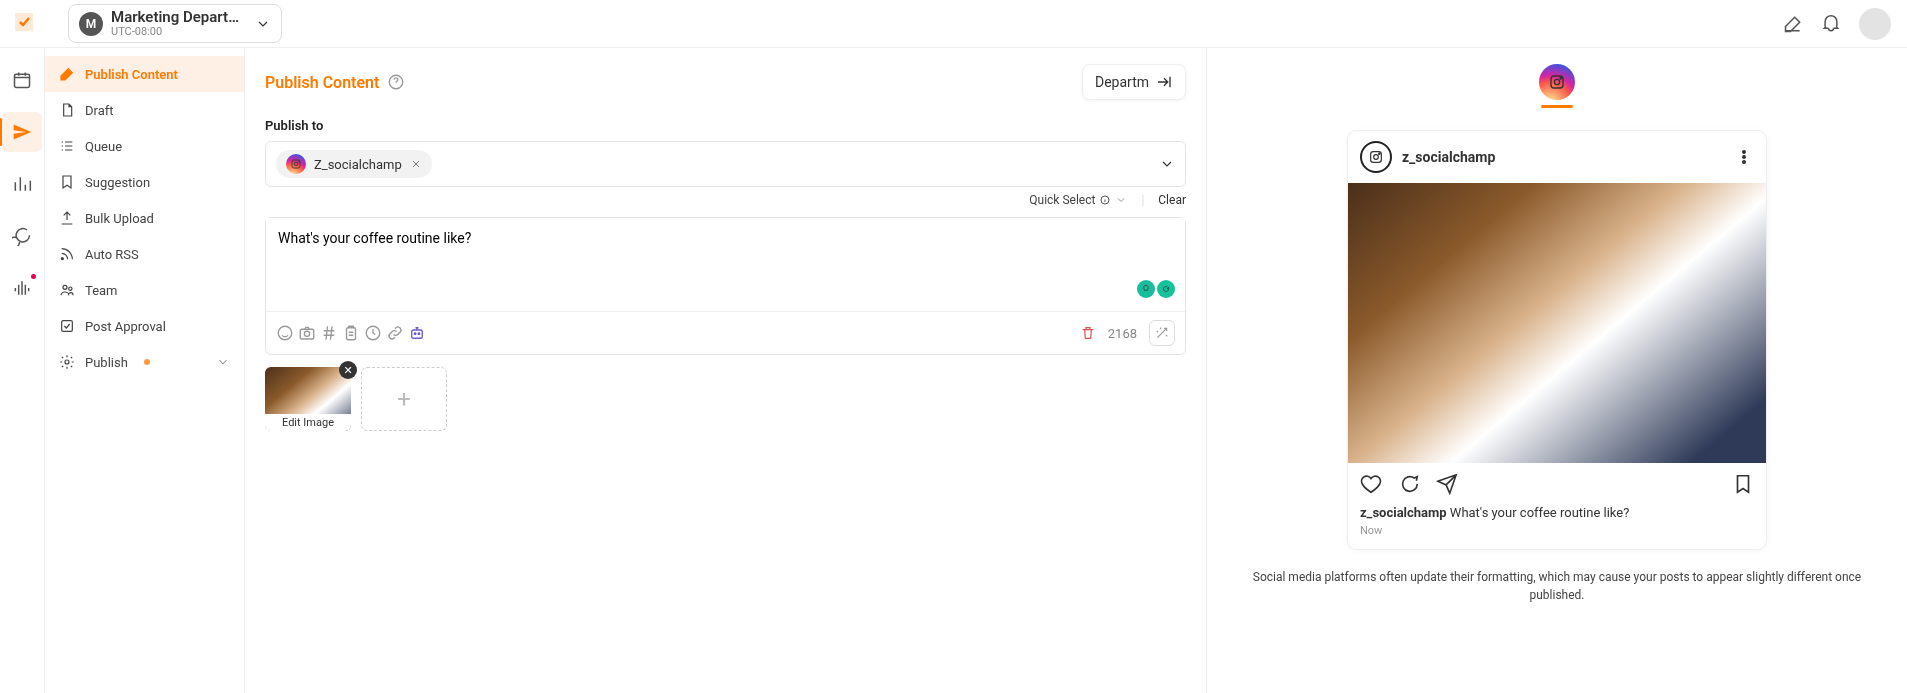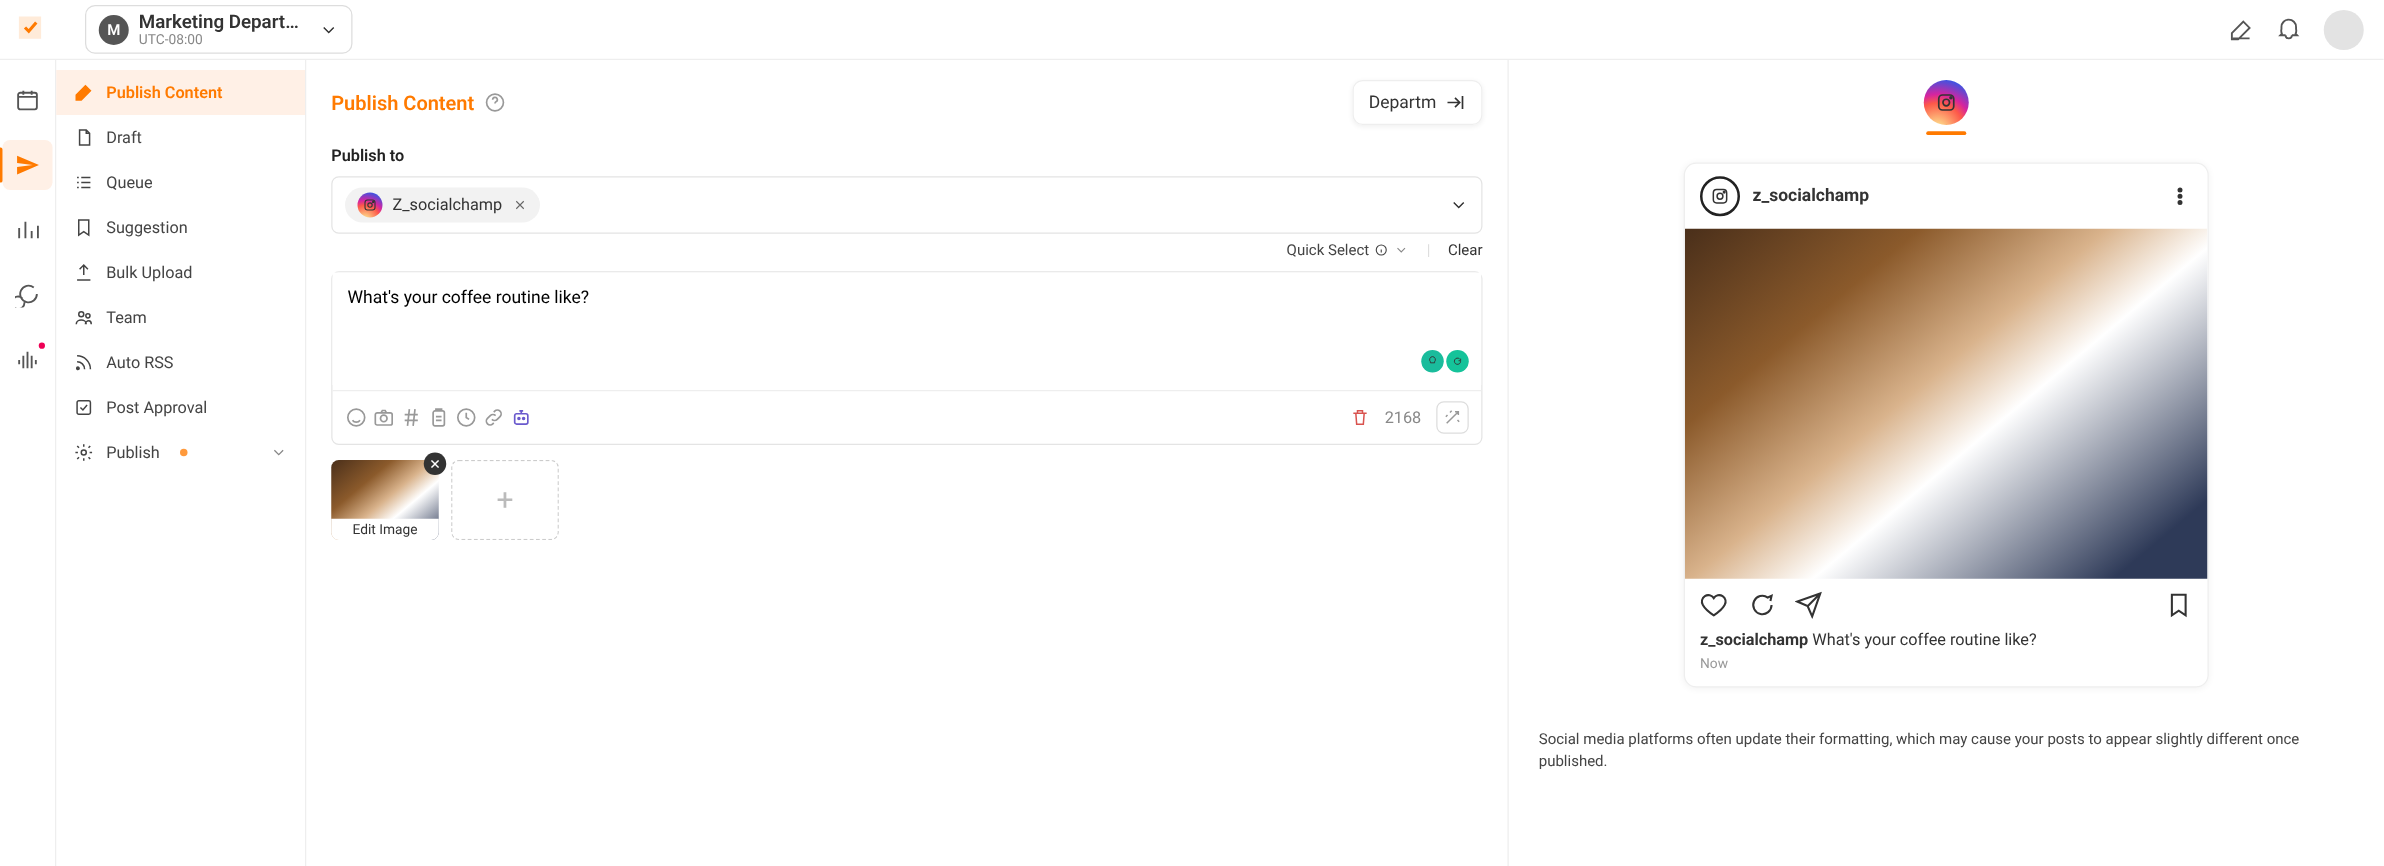--- a/index.html
+++ b/index.html
@@ -79,21 +79,21 @@
 .ig-avatar { width: 32px; height: 32px; border-radius: 50%; border: 2px solid #222; display: flex; align-items: center; justify-content: center; }
 .ig-user { font-weight: 700; font-size: 14px; }
 .ig-image { width: 100%; height: 280px; background: linear-gradient(140deg,#4a2f1a 0%, #8b5a2b 25%, #d9b38c 45%, #fff 58%, #2e3a58 90%); position: relative; }
 .ig-actions { display: flex; align-items: center; justify-content: space-between; padding: 10px 12px; }
 .ig-actions-left { display: flex; gap: 16px; }
 .ig-actions svg { width: 22px; height: 22px; cursor: pointer; }
 .ig-caption { padding: 0 12px 4px; font-size: 13px; }
 .ig-caption b { font-weight: 700; }
 .ig-time { padding: 0 12px 12px; font-size: 11px; color: #999; }
 
-.disclaimer { font-size: 12px; color: #444; margin-top: 32px; line-height: 1.5; }
+.disclaimer { text-align: center; font-size: 12px; color: #444; margin-top: 18px; line-height: 1.5; }
 .disclaimer a { color: #1a73e8; text-decoration: none; cursor: pointer; }
 
 svg { stroke: currentColor; fill: none; stroke-width: 1.8; }
 </style>
 </head>
 <body>
 
 <div class="app-logo">
   <svg viewBox="0 0 24 24">
       <path d="M4 4h16v16H4z" stroke="#ff7a00" fill="#ff7a00" opacity=".15"></path>
@@ -179,32 +179,32 @@
     <span>Suggestion</span>
   </div>
   <div class="side-item">
     <svg class="sicon" viewBox="0 0 24 24">
         <path d="M12 3v12M7 8l5-5 5 5M4 21h16"></path>
       </svg>
     <span>Bulk Upload</span>
   </div>
   <div class="side-item">
     <svg class="sicon" viewBox="0 0 24 24">
+        <path d="M4 11a9 9 0 0 1 9 9M4 4a16 16 0 0 1 16 16"></path>
+        <circle cx="5" cy="19" r="1.5" fill="currentColor"></circle>
+      </svg>
+    <span>Auto RSS</span>
+  </div>
+  <div class="side-item">
+    <svg class="sicon" viewBox="0 0 24 24">
         <circle cx="9" cy="8" r="3"></circle>
         <circle cx="17" cy="10" r="2.5"></circle>
         <path d="M3 20c0-3 3-5 6-5s6 2 6 5M14 20c0-2 2-4 4-4s3 2 3 4"></path>
       </svg>
     <span>Team</span>
-  </div>
-  <div class="side-item">
-    <svg class="sicon" viewBox="0 0 24 24">
-        <path d="M4 11a9 9 0 0 1 9 9M4 4a16 16 0 0 1 16 16"></path>
-        <circle cx="5" cy="19" r="1.5" fill="currentColor"></circle>
-      </svg>
-    <span>Auto RSS</span>
   </div>
   <div class="side-item">
     <svg class="sicon" viewBox="0 0 24 24">
         <rect x="4" y="4" width="16" height="16" rx="2"></rect>
         <path d="M8 12l3 3 5-6"></path>
       </svg>
     <span>Post Approval</span>
   </div>
   <div class="side-item">
     <svg class="sicon" viewBox="0 0 24 24">

